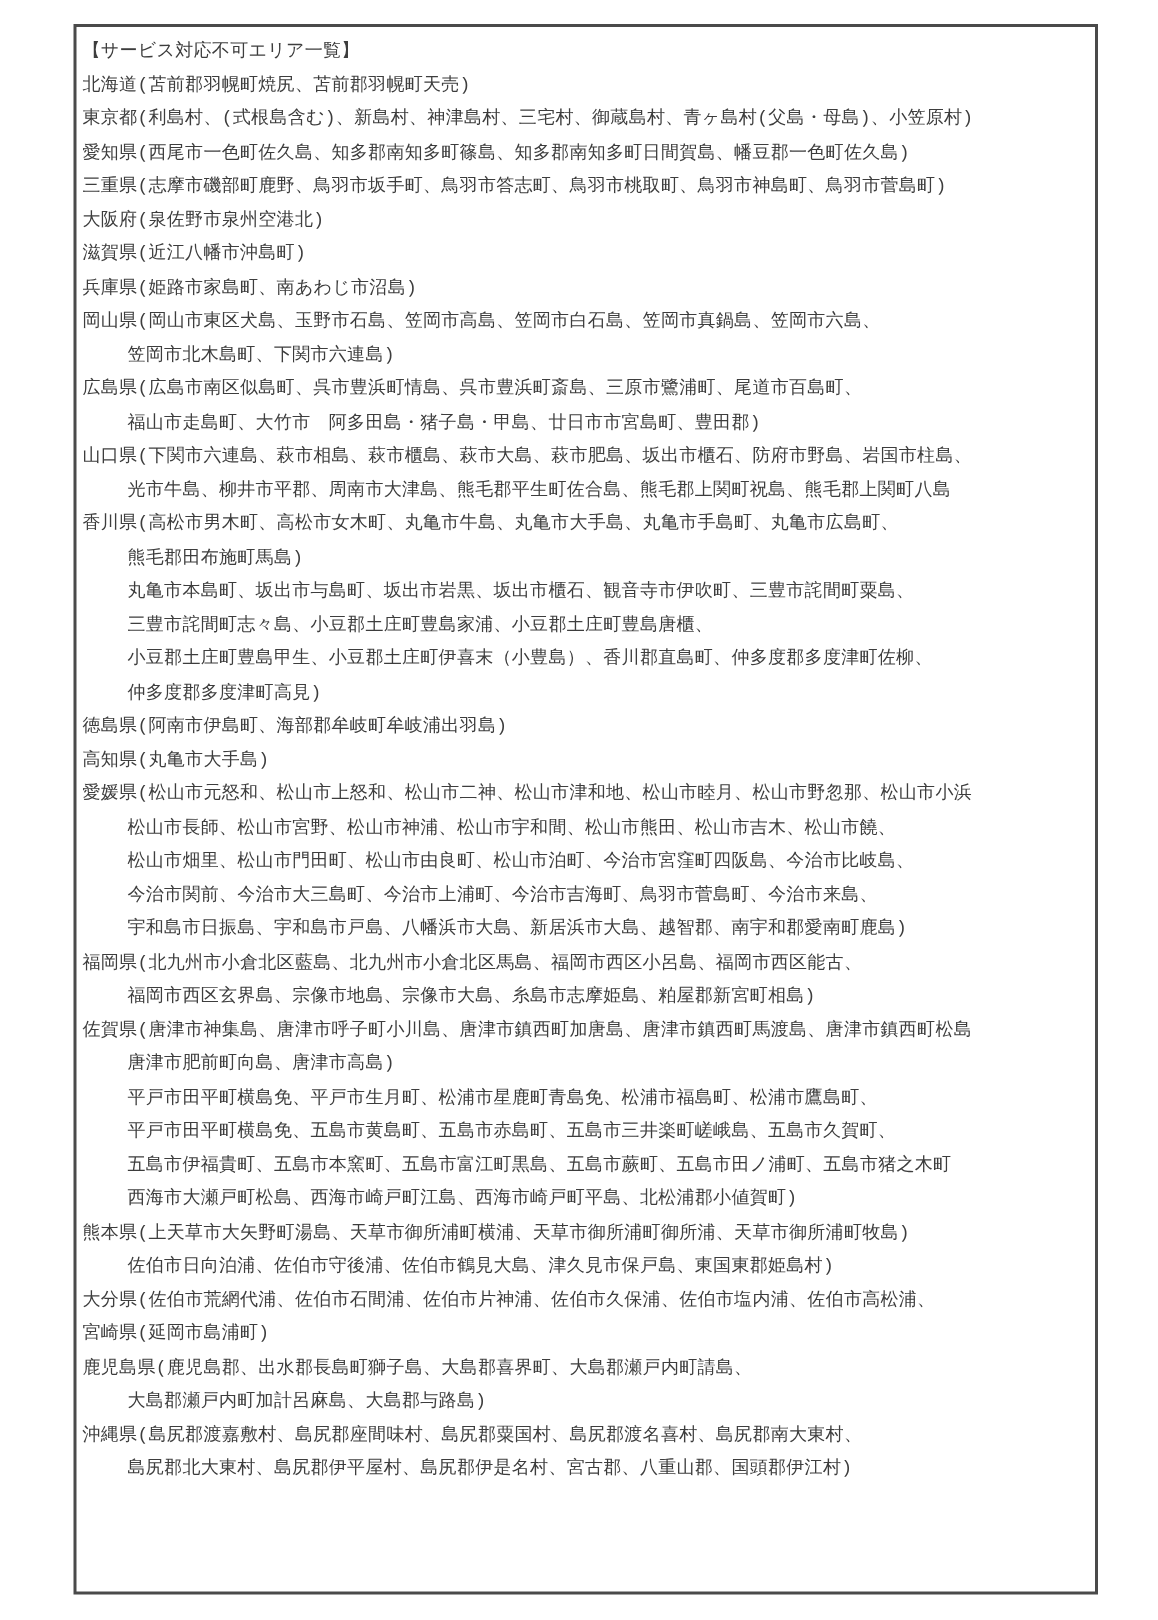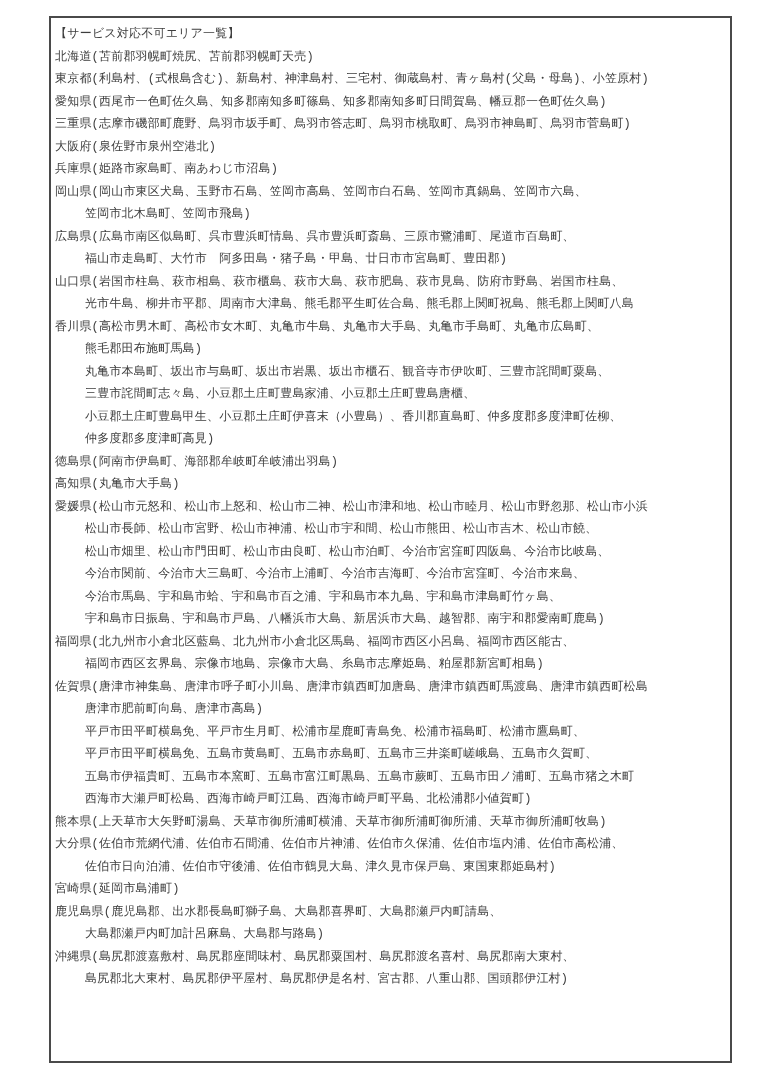--- a/index.html
+++ b/index.html
@@ -47,52 +47,52 @@
 
 <div class="page">
   <div class="sheet">
     <div class="line title">【サービス対応不可エリア一覧】</div>
     <div>
         <div class="line">北海道(苫前郡羽幌町焼尻、苫前郡羽幌町天売)</div>
         <div class="line">東京都(利島村、(式根島含む)、新島村、神津島村、三宅村、御蔵島村、青ヶ島村(父島・母島)、小笠原村)</div>
         <div class="line">愛知県(西尾市一色町佐久島、知多郡南知多町篠島、知多郡南知多町日間賀島、幡豆郡一色町佐久島)</div>
         <div class="line">三重県(志摩市磯部町鹿野、鳥羽市坂手町、鳥羽市答志町、鳥羽市桃取町、鳥羽市神島町、鳥羽市菅島町)</div>
         <div class="line">大阪府(泉佐野市泉州空港北)</div>
+        <div class="line">滋賀県(近江八幡市沖島町)</div>
         <div class="line">兵庫県(姫路市家島町、南あわじ市沼島)</div>
         <div class="line">岡山県(岡山市東区犬島、玉野市石島、笠岡市高島、笠岡市白石島、笠岡市真鍋島、笠岡市六島、</div>
-        <div class="line cont">笠岡市北木島町、笠岡市飛島)</div>
+        <div class="line cont">笠岡市北木島町、下関市六連島)</div>
         <div class="line">広島県(広島市南区似島町、呉市豊浜町情島、呉市豊浜町斎島、三原市鷺浦町、尾道市百島町、</div>
         <div class="line cont">福山市走島町、大竹市　阿多田島・猪子島・甲島、廿日市市宮島町、豊田郡)</div>
-        <div class="line">山口県(岩国市柱島、萩市相島、萩市櫃島、萩市大島、萩市肥島、萩市見島、防府市野島、岩国市柱島、</div>
+        <div class="line">山口県(下関市六連島、萩市相島、萩市櫃島、萩市大島、萩市肥島、坂出市櫃石、防府市野島、岩国市柱島、</div>
         <div class="line cont">光市牛島、柳井市平郡、周南市大津島、熊毛郡平生町佐合島、熊毛郡上関町祝島、熊毛郡上関町八島</div>
         <div class="line">香川県(高松市男木町、高松市女木町、丸亀市牛島、丸亀市大手島、丸亀市手島町、丸亀市広島町、</div>
         <div class="line cont">熊毛郡田布施町馬島)</div>
         <div class="line cont">丸亀市本島町、坂出市与島町、坂出市岩黒、坂出市櫃石、観音寺市伊吹町、三豊市詫間町粟島、</div>
         <div class="line cont">三豊市詫間町志々島、小豆郡土庄町豊島家浦、小豆郡土庄町豊島唐櫃、</div>
         <div class="line cont">小豆郡土庄町豊島甲生、小豆郡土庄町伊喜末（小豊島）、香川郡直島町、仲多度郡多度津町佐柳、</div>
         <div class="line cont">仲多度郡多度津町高見)</div>
         <div class="line">徳島県(阿南市伊島町、海部郡牟岐町牟岐浦出羽島)</div>
         <div class="line">高知県(丸亀市大手島)</div>
         <div class="line">愛媛県(松山市元怒和、松山市上怒和、松山市二神、松山市津和地、松山市睦月、松山市野忽那、松山市小浜</div>
         <div class="line cont">松山市長師、松山市宮野、松山市神浦、松山市宇和間、松山市熊田、松山市吉木、松山市饒、</div>
         <div class="line cont">松山市畑里、松山市門田町、松山市由良町、松山市泊町、今治市宮窪町四阪島、今治市比岐島、</div>
-        <div class="line cont">今治市関前、今治市大三島町、今治市上浦町、今治市吉海町、今治市宮窪町、今治市来島、</div>
-        <div class="line cont">今治市馬島、宇和島市蛤、宇和島市百之浦、宇和島市本九島、宇和島市津島町竹ヶ島、</div>
+        <div class="line cont">今治市関前、今治市大三島町、今治市上浦町、今治市吉海町、鳥羽市菅島町、今治市来島、</div>
         <div class="line cont">宇和島市日振島、宇和島市戸島、八幡浜市大島、新居浜市大島、越智郡、南宇和郡愛南町鹿島)</div>
         <div class="line">福岡県(北九州市小倉北区藍島、北九州市小倉北区馬島、福岡市西区小呂島、福岡市西区能古、</div>
         <div class="line cont">福岡市西区玄界島、宗像市地島、宗像市大島、糸島市志摩姫島、粕屋郡新宮町相島)</div>
         <div class="line">佐賀県(唐津市神集島、唐津市呼子町小川島、唐津市鎮西町加唐島、唐津市鎮西町馬渡島、唐津市鎮西町松島</div>
         <div class="line cont">唐津市肥前町向島、唐津市高島)</div>
         <div class="line cont">平戸市田平町横島免、平戸市生月町、松浦市星鹿町青島免、松浦市福島町、松浦市鷹島町、</div>
         <div class="line cont">平戸市田平町横島免、五島市黄島町、五島市赤島町、五島市三井楽町嵯峨島、五島市久賀町、</div>
         <div class="line cont">五島市伊福貴町、五島市本窯町、五島市富江町黒島、五島市蕨町、五島市田ノ浦町、五島市猪之木町</div>
         <div class="line cont">西海市大瀬戸町松島、西海市崎戸町江島、西海市崎戸町平島、北松浦郡小値賀町)</div>
         <div class="line">熊本県(上天草市大矢野町湯島、天草市御所浦町横浦、天草市御所浦町御所浦、天草市御所浦町牧島)</div>
+        <div class="line cont">佐伯市日向泊浦、佐伯市守後浦、佐伯市鶴見大島、津久見市保戸島、東国東郡姫島村)</div>
         <div class="line">大分県(佐伯市荒網代浦、佐伯市石間浦、佐伯市片神浦、佐伯市久保浦、佐伯市塩内浦、佐伯市高松浦、</div>
-        <div class="line cont">佐伯市日向泊浦、佐伯市守後浦、佐伯市鶴見大島、津久見市保戸島、東国東郡姫島村)</div>
         <div class="line">宮崎県(延岡市島浦町)</div>
         <div class="line">鹿児島県(鹿児島郡、出水郡長島町獅子島、大島郡喜界町、大島郡瀬戸内町請島、</div>
         <div class="line cont">大島郡瀬戸内町加計呂麻島、大島郡与路島)</div>
         <div class="line">沖縄県(島尻郡渡嘉敷村、島尻郡座間味村、島尻郡粟国村、島尻郡渡名喜村、島尻郡南大東村、</div>
         <div class="line cont">島尻郡北大東村、島尻郡伊平屋村、島尻郡伊是名村、宮古郡、八重山郡、国頭郡伊江村)</div>
       </div>
   </div>
 </div>
 
 </body></html>

